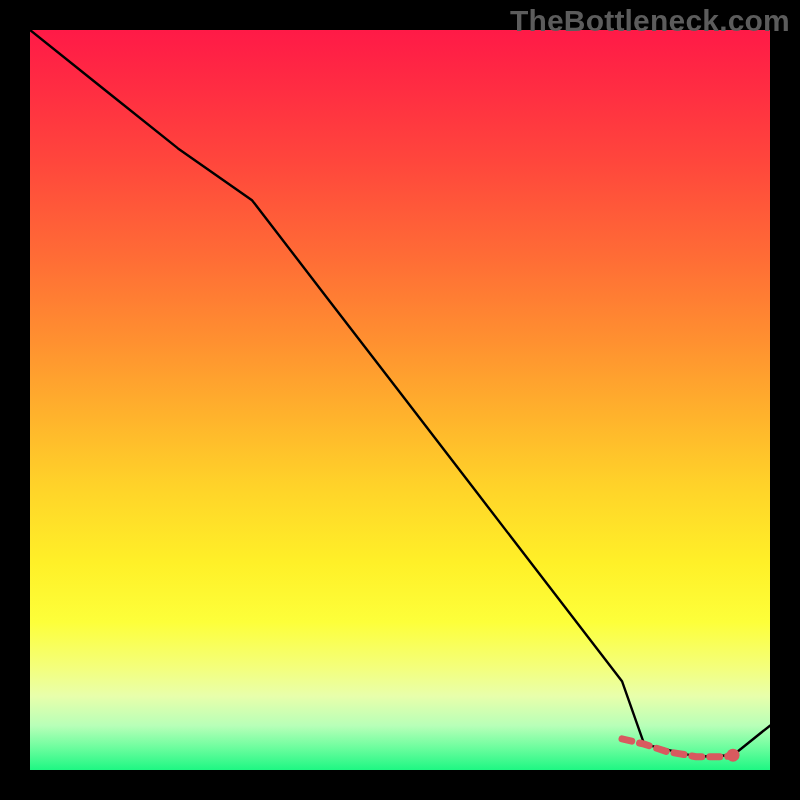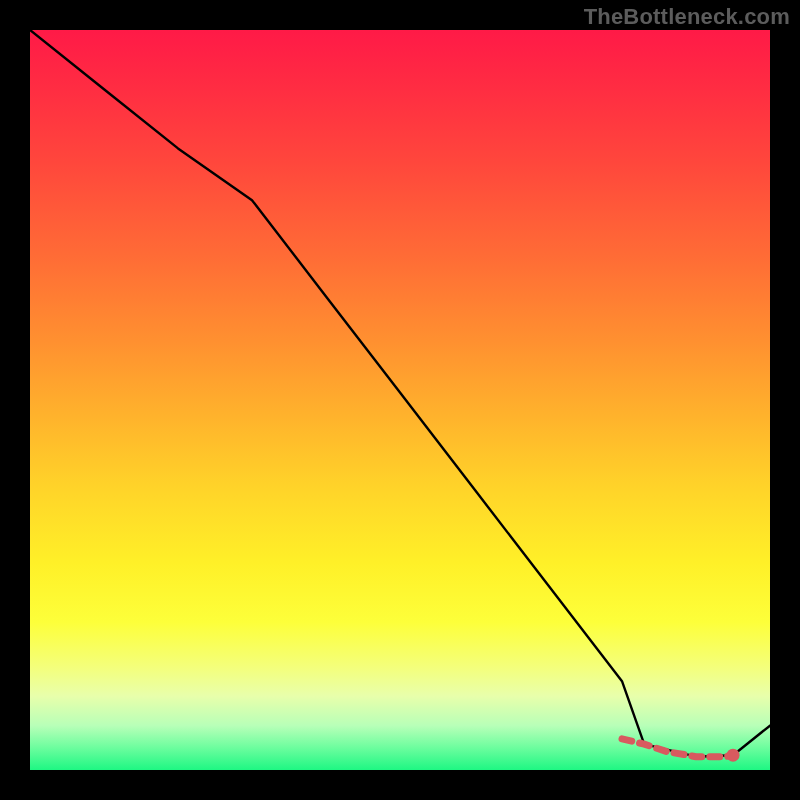--- a/index.html
+++ b/index.html
@@ -15,21 +15,21 @@
     position: relative;
     width: 800px;
     height: 800px;
     background: #000;
   }
   .watermark {
     position: absolute;
     top: 4px;
     right: 10px;
     color: #5c5c5c;
-    font-size: 22px;
+    font-size: 30px;
     font-weight: 600;
     z-index: 50;
     letter-spacing: 0.2px;
   }
   .plot-area {
     position: absolute;
     left: 30px;
     top: 30px;
     width: 740px;
     height: 740px;

